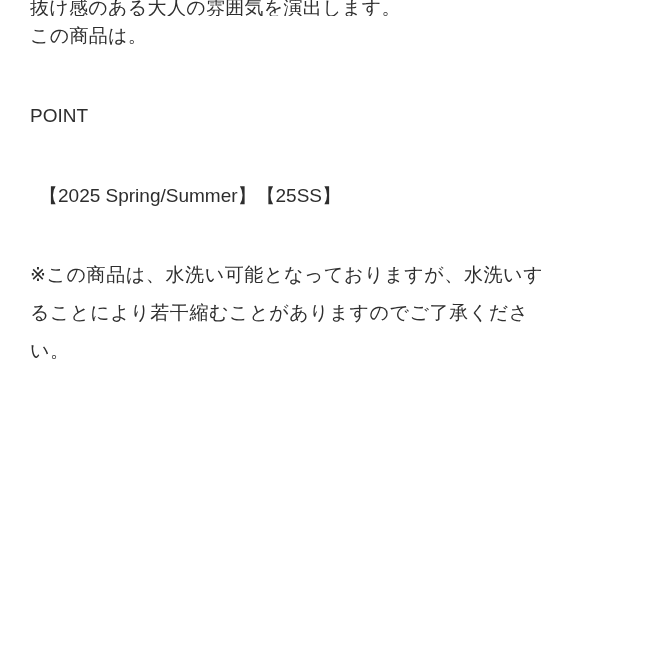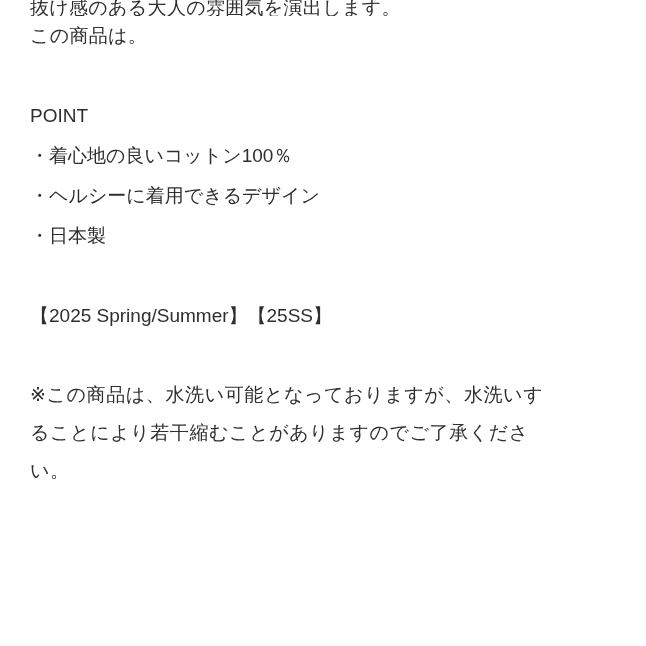--- a/index.html
+++ b/index.html
@@ -55,20 +55,21 @@
   .bullet-list li {
     font-size: 19px;
     line-height: 40px;
     color: #2e2e2e;
     white-space: pre-wrap;
   }
   .season-tag {
     font-size: 19px;
     line-height: 40px;
     color: #2e2e2e;
+    margin-left: 9px;
   }
   .note {
     font-size: 19px;
     line-height: 38px;
     letter-spacing: 0.6px;
     color: #2e2e2e;
   }
   .note .line {
     white-space: pre-wrap;
   }
@@ -80,25 +81,20 @@
 
   <div class="desc-body">
     <span class="clipped-line">抜け感のある大人の雰囲気を演出します。</span>
     <span class="line">この商品は。</span>
   </div>
 
   <div class="spacer-sm"></div>
 
   <div class="point-heading">POINT</div>
 
-  <ul class="bullet-list">
-    <li>・着心地の良いコットン100％</li>
-    <li>・ヘルシーに着用できるデザイン</li>
-    <li>・日本製</li>
-  </ul>
 
   <div class="spacer-sm"></div>
 
   <div class="season-tag">【2025 Spring/Summer】【25SS】</div>
 
   <div class="spacer-sm"></div>
 
   <div class="note">
     <span class="line">※この商品は、水洗い可能となっておりますが、水洗いす</span>
     <span class="line">ることにより若干縮むことがありますのでご了承くださ</span>

